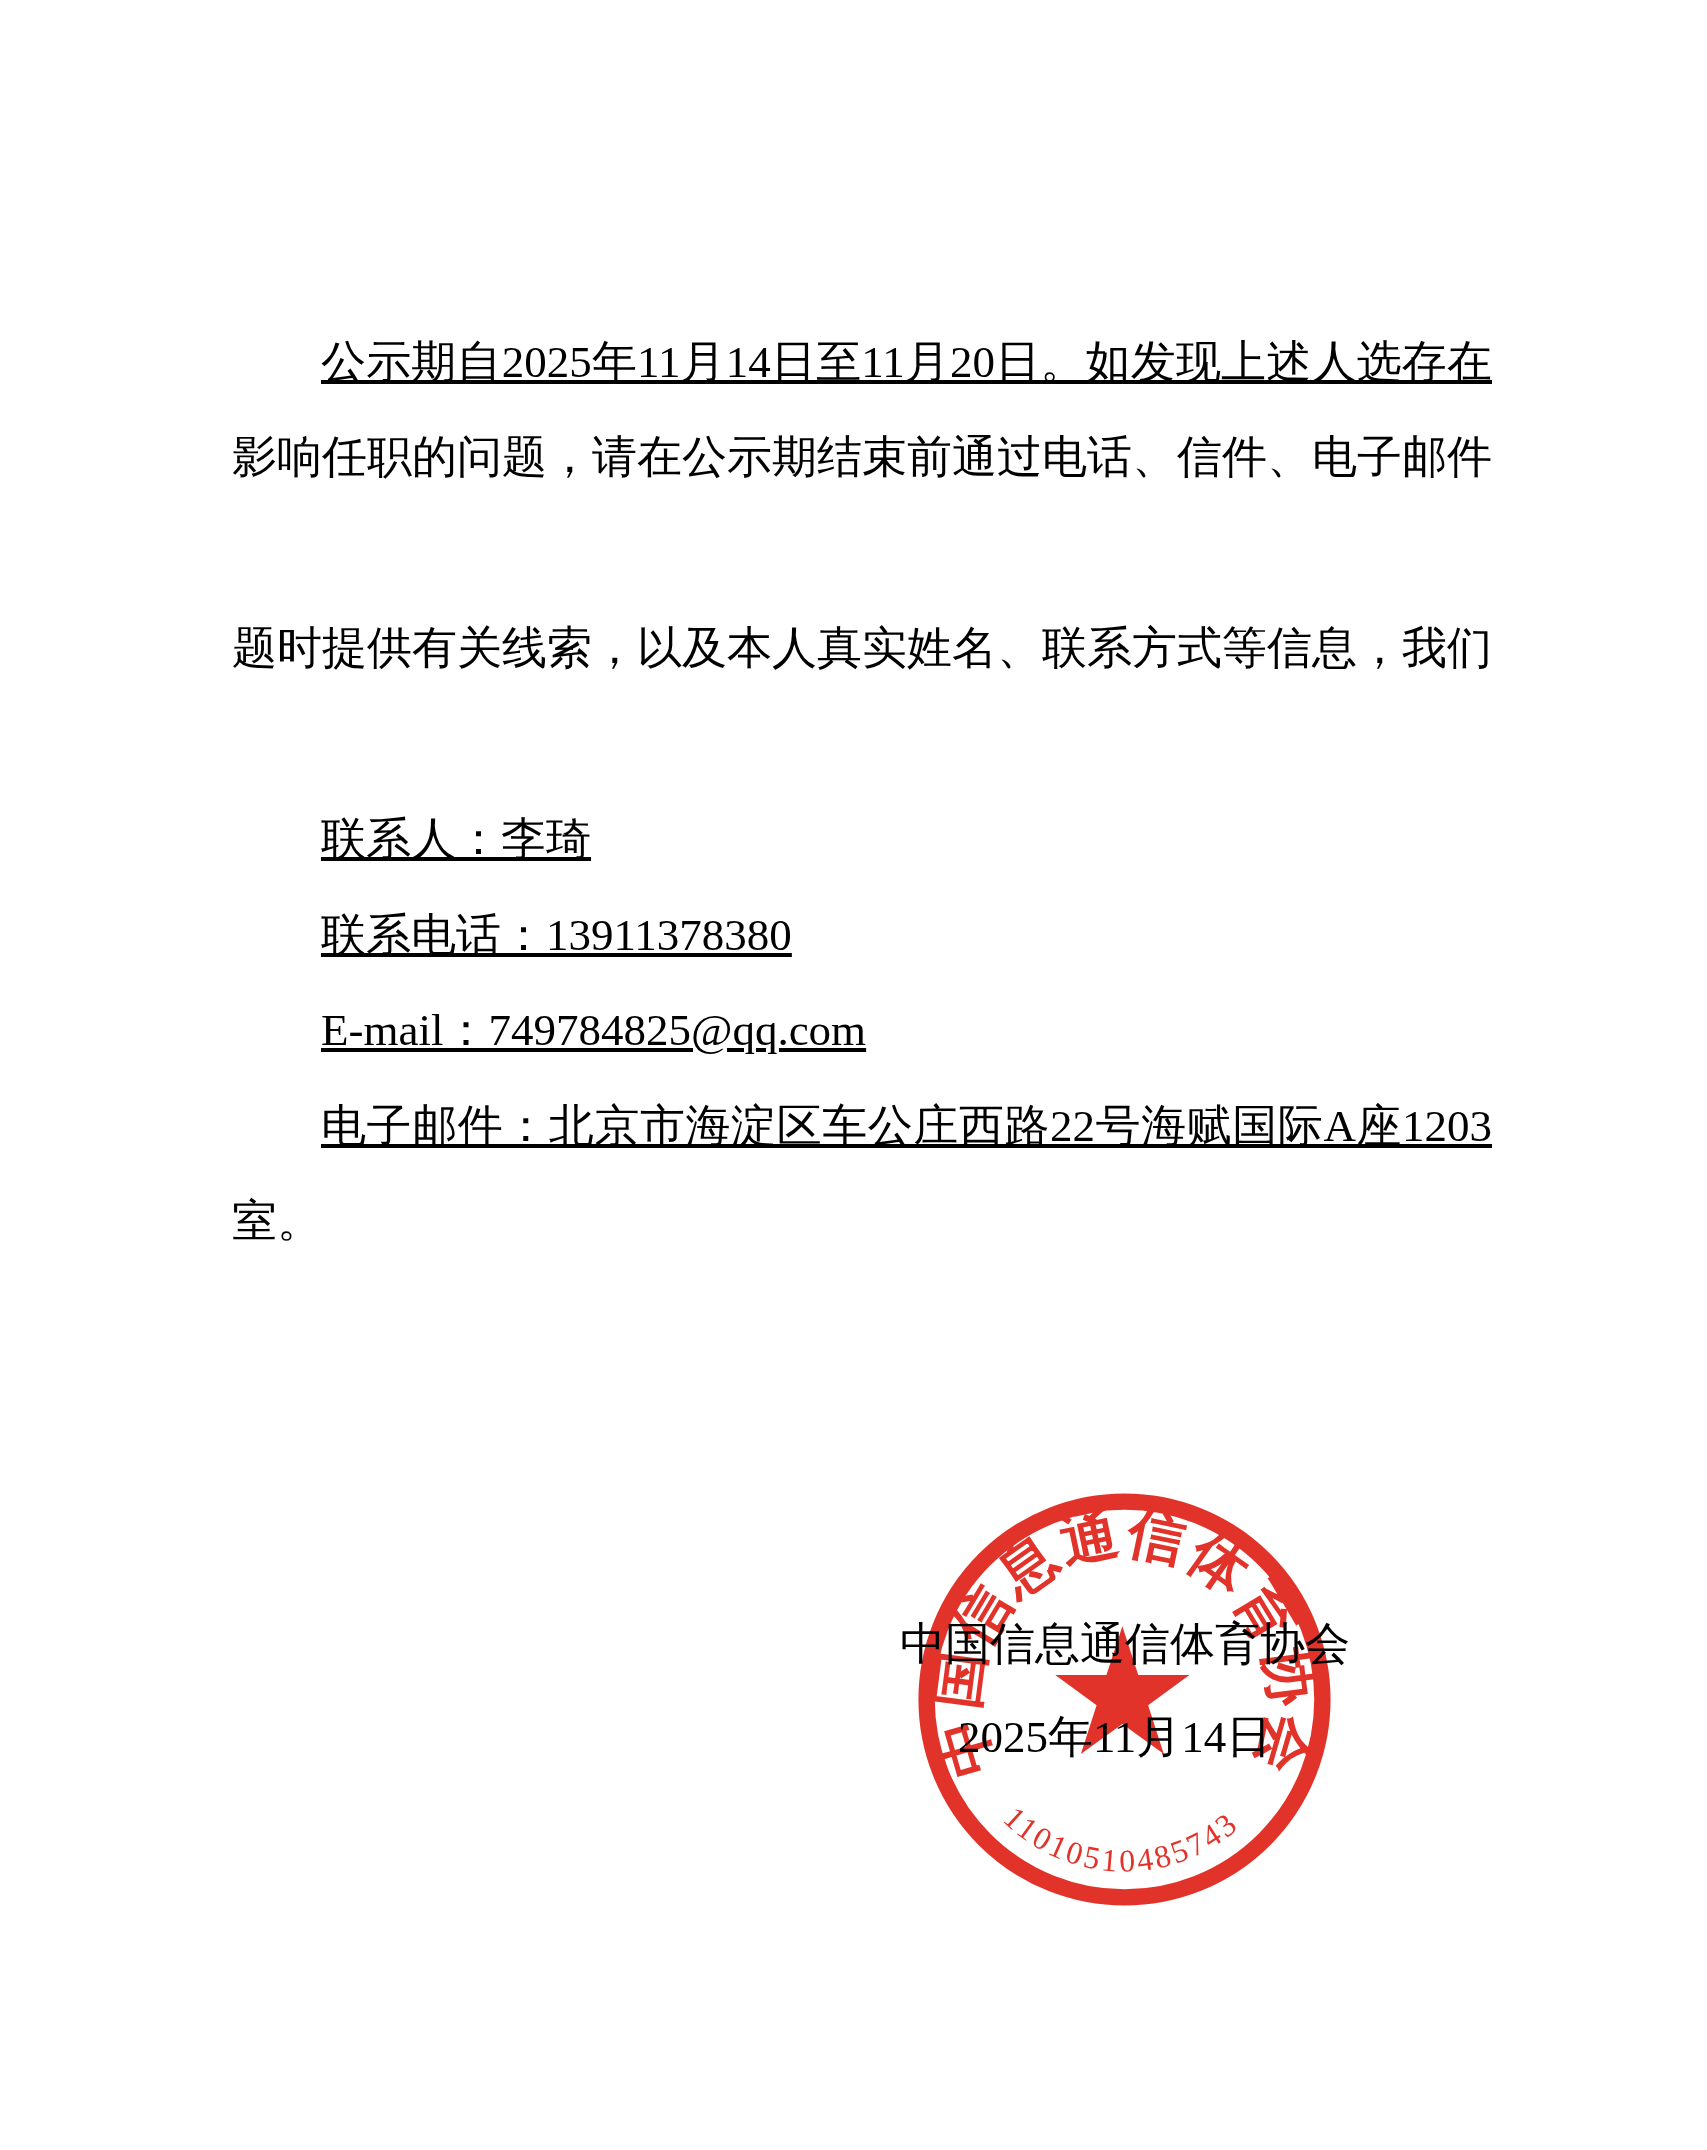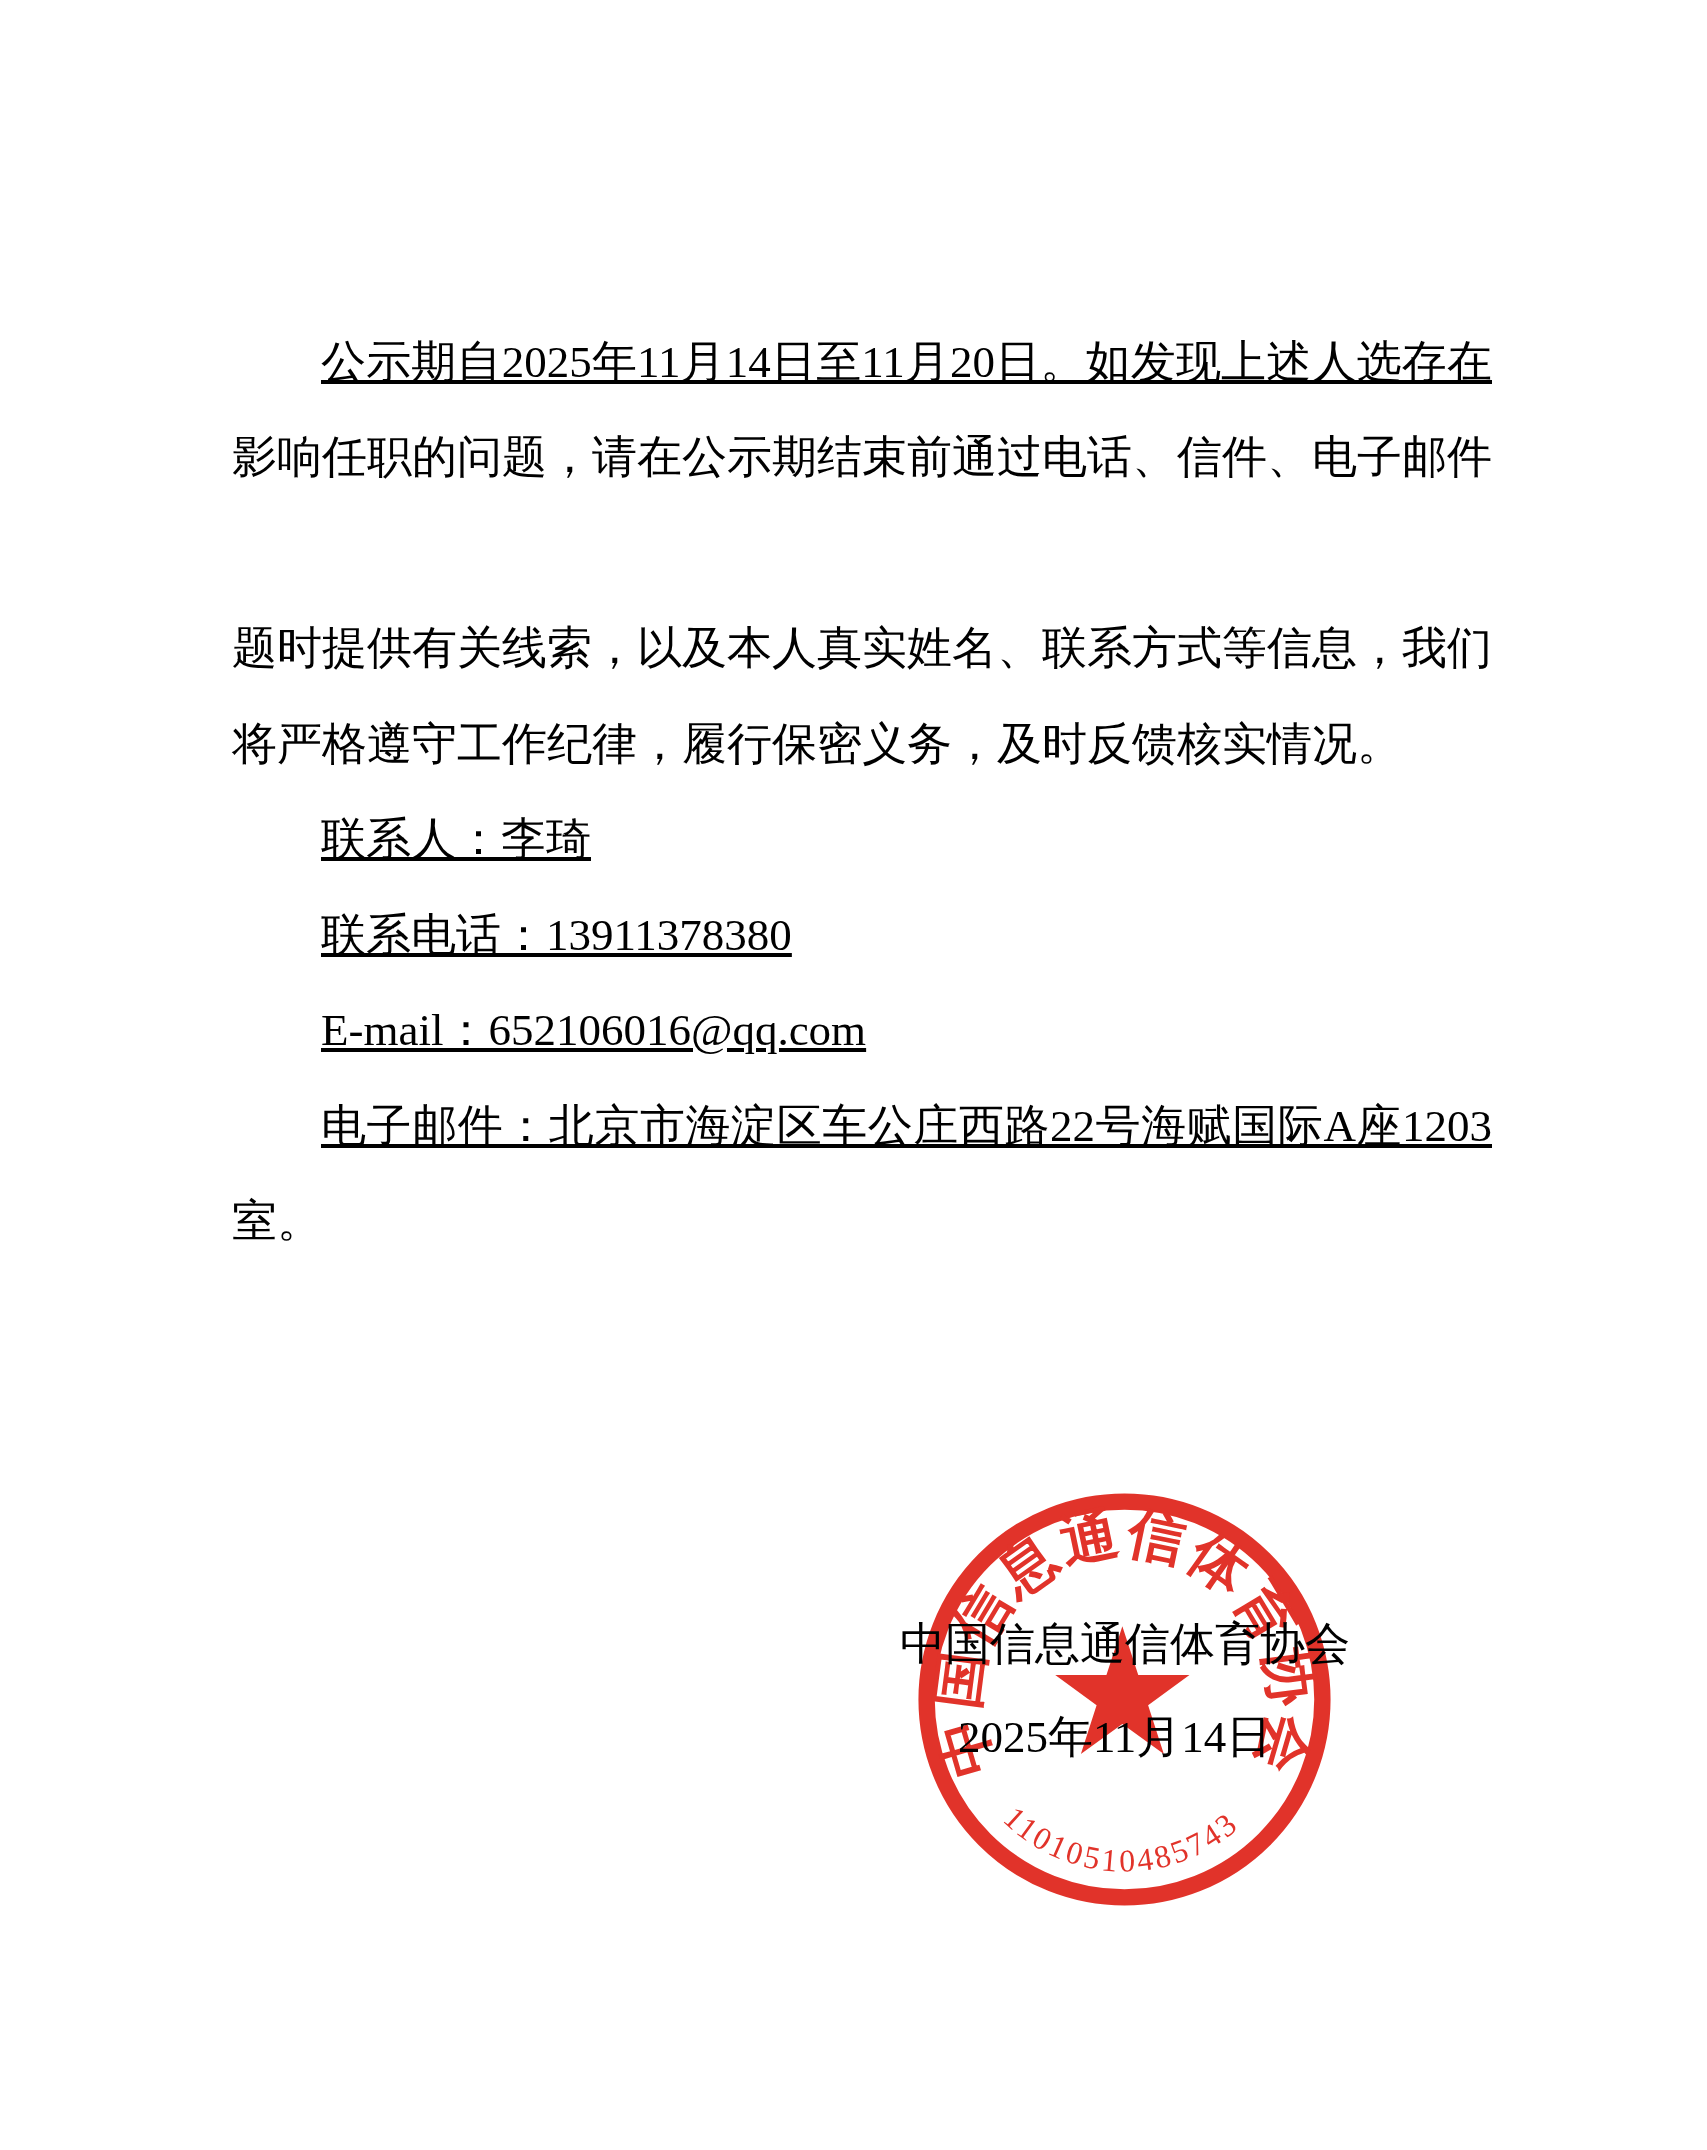--- a/index.html
+++ b/index.html
@@ -67,24 +67,23 @@
   }
 </style>
 </head>
 <body>
 
 <div class="page">
 
   <div class="body-line indent fill" style="top:337px">公示期自2025年11月14日至11月20日。如发现上述人选存在</div>
   <div class="body-line fill" style="top:432px">影响任职的问题，请在公示期结束前通过电话、信件、电子邮件</div>
   <div class="body-line fill" style="top:623px">题时提供有关线索，以及本人真实姓名、联系方式等信息，我们</div>
-  <div class="body-line" style="top:719px">将严格遵守工作纪律，履行保密义务，及时反馈核实情况。</div>
   <div class="body-line indent" style="top:814px">联系人：李琦</div>
   <div class="body-line indent" style="top:910px">联系电话：13911378380</div>
-  <div class="body-line indent" style="top:1005px">E-mail：652106016@qq.com</div>
+  <div class="body-line indent" style="top:1005px">E-mail：749784825@qq.com</div>
   <div class="body-line indent fill" style="top:1101px">电子邮件：北京市海淀区车公庄西路22号海赋国际A座1203</div>
   <div class="body-line" style="top:1196px">室。</div>
 
   <div class="sig-line sig-org">中国信息通信体育协会</div>
   <div class="sig-line sig-date">2025年11月14日</div>
 
   <svg class="seal" viewBox="0 0 960 960">
     <defs>
       <path id="arcTop" d="M 171.9 623.7 A 340 340 0 1 1 788.1 623.7" fill="none"></path>
       <path id="arcBottom" d="M 192.3 758.1 A 400 400 0 0 0 752.8 772.4" fill="none"></path>

